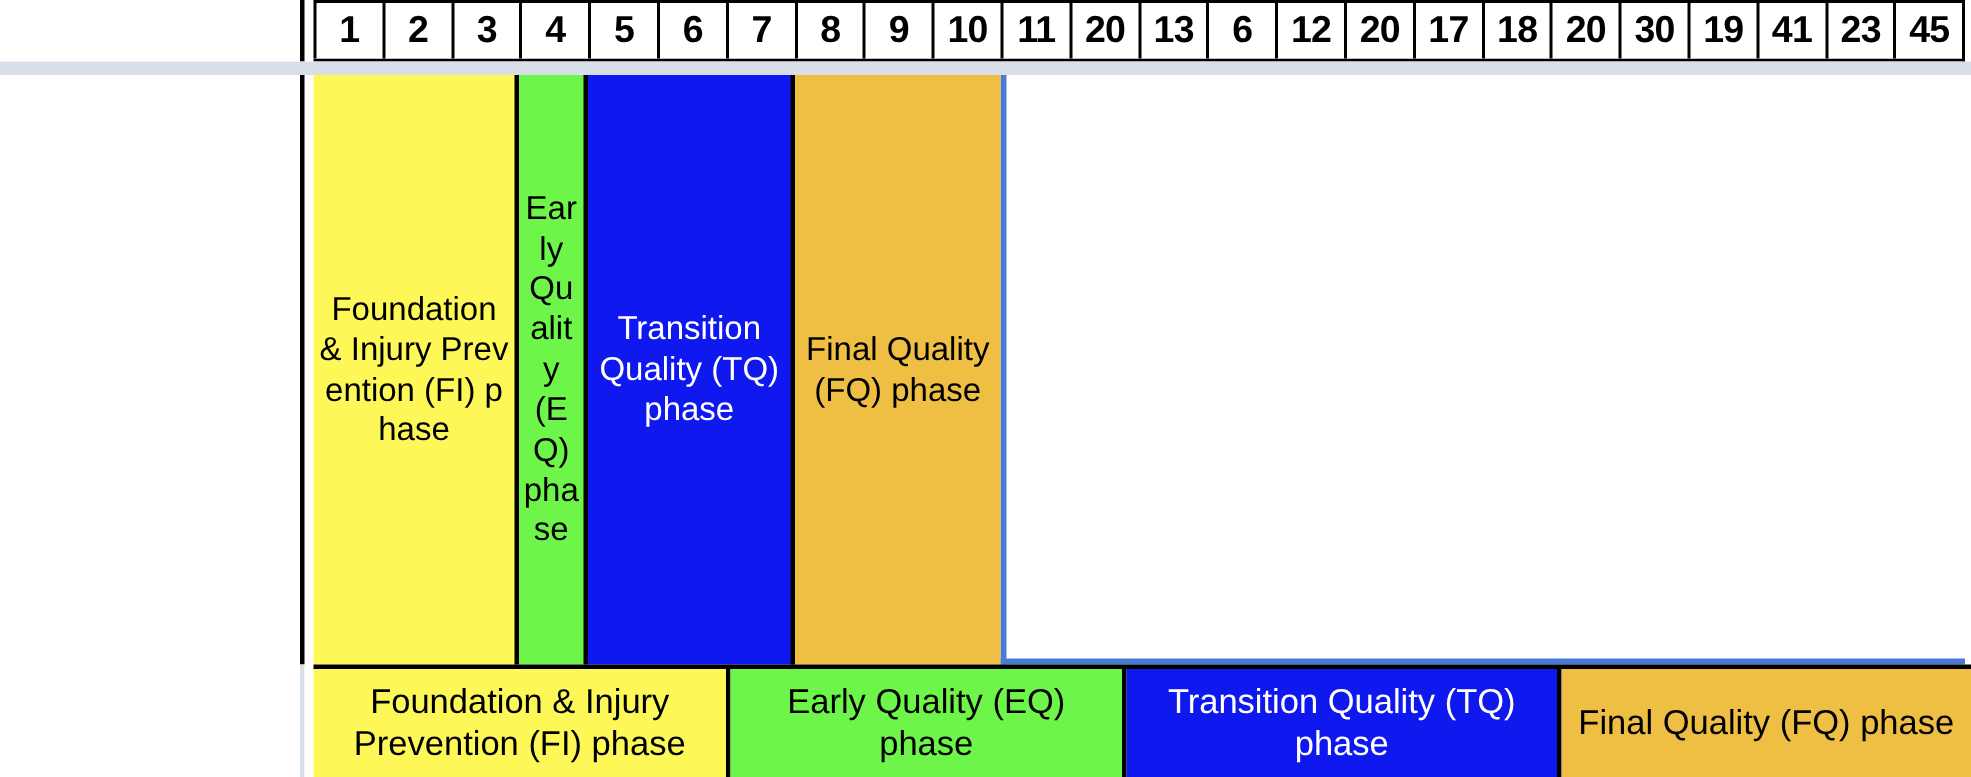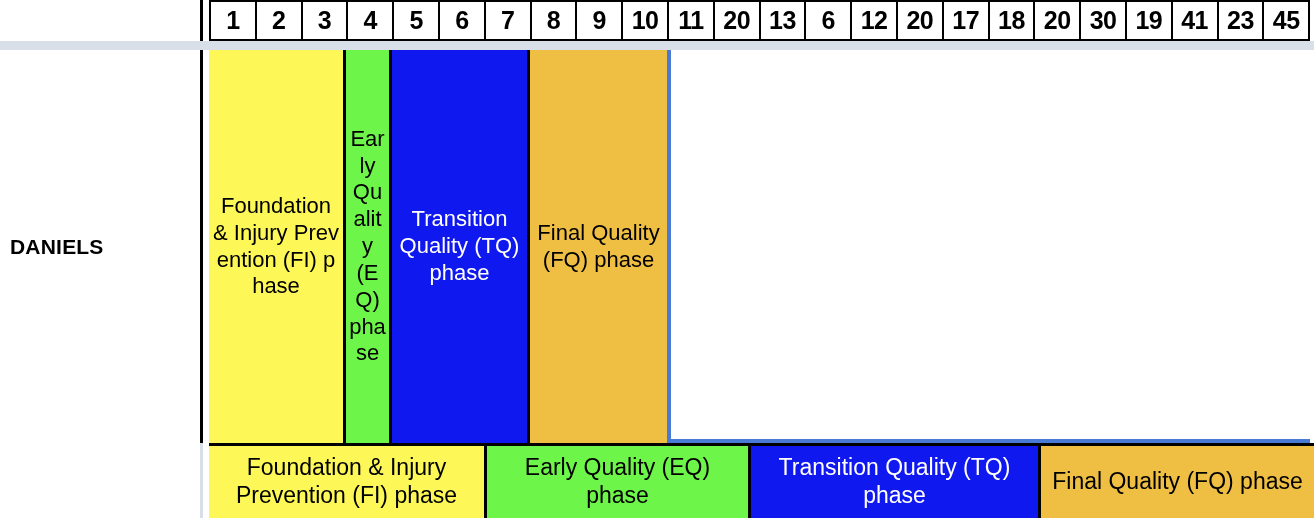--- a/index.html
+++ b/index.html
@@ -255,21 +255,20 @@
     <div class="header-cell">19</div>
     <div class="header-cell">41</div>
     <div class="header-cell">23</div>
     <div class="header-cell">45</div>
   </div>
 
   <div class="spacer-band"></div>
 
   <div class="body-area">
 
-    <div class="row-label">DANIELS</div>
     <div class="body-left-divider"></div>
 
     <div class="plot-right-border"></div>
     <div class="plot-open-bottom"></div>
 
     <div class="bars">
       <div class="bar fi">
         <span class="bar-inner">Foundation &amp; Injury Prevention (FI) phase</span>
       </div>
       <div class="bar eq">

